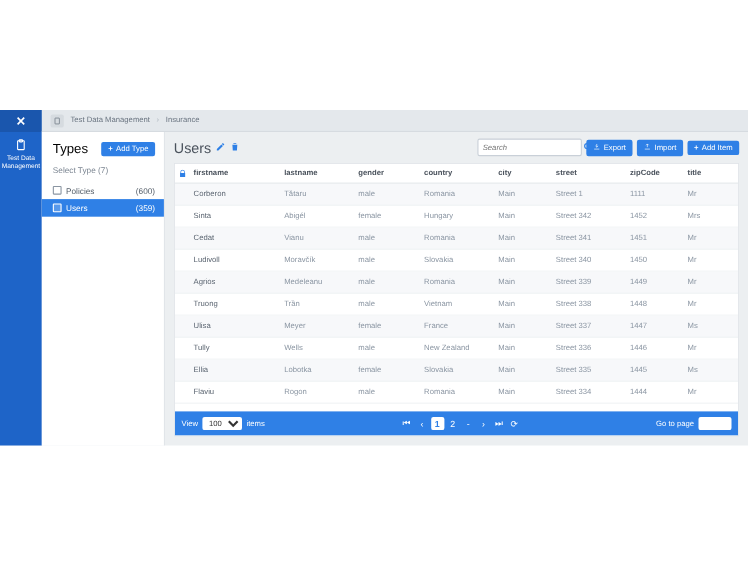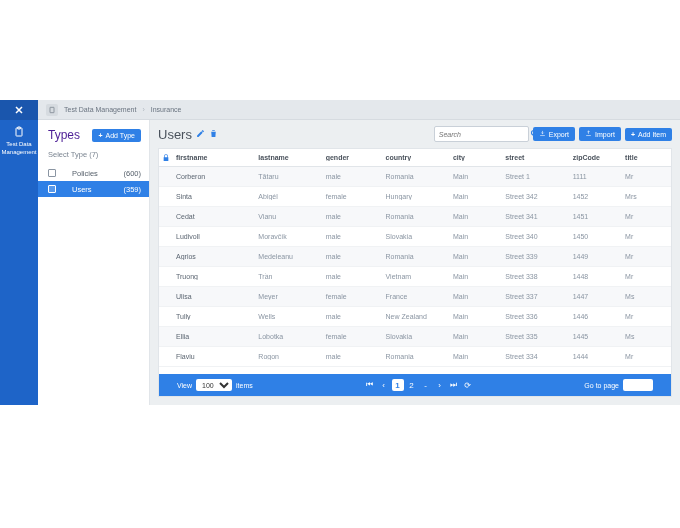--- a/index.html
+++ b/index.html
@@ -54,37 +54,37 @@
   }
   
   .sidebar {
     width: 112px; background: #fff; display: flex; flex-direction: column;
     border-right: 1px solid #e1e5e9;
   }
   .sb-head {
     display: flex; align-items: center; justify-content: space-between;
     padding: 8px 8px 4px 10px;
   }
-  .sb-title { font-size: 12px; color: #4c1d95; }
+  .sb-title { font-size: 12px; color: #000000; }
   .btn {
     background: #2f80e6; color: #fff; border: none; border-radius: 2px;
     padding: 3px 6px; font-size: 7px; cursor: pointer;
     display: inline-flex; align-items: center; gap: 3px;
   }
   .btn .plus { font-weight: bold; }
   .sb-sub {
     padding: 4px 10px 6px 10px; font-size: 7.5px; color: #7b8591;
   }
   .sb-list { flex: 1; }
   .sb-item {
     display: flex; align-items: center; justify-content: space-between;
     height: 16px; padding: 0 8px 0 10px; font-size: 7.5px; cursor: pointer;
     color: #56606b;
   }
-  .sb-item .l { display: flex; gap: 16px; align-items: center; }
+  .sb-item .l { display: flex; gap: 4px; align-items: center; }
   .sb-item .ico {
     width: 8px; height: 8px; border: 1px solid #8a95a2; border-radius: 1px;
     display: inline-block;
   }
   .sb-item.active { background: #2f80e6; color: #fff; }
   .sb-item.active .ico { border-color: #fff; background: rgba(255,255,255,0.2); }
   
   .panel {
     flex: 1; display: flex; flex-direction: column; padding: 6px 8px 8px 8px;
     min-width: 0;
@@ -129,21 +129,21 @@
   }
   .trow:nth-child(odd) { background: #f7f8fa; }
   .trow .cell { padding: 0 3px; white-space: nowrap; overflow: hidden; text-overflow: ellipsis; }
   .trow .cell.fn { color: #5a6470; }
   .tbody::-webkit-scrollbar { width: 6px; }
   .tbody::-webkit-scrollbar-thumb { background: #2f80e6; border-radius: 3px; }
   
   .pager {
     height: 22px; background: #2f80e6; color: #fff;
     display: flex; align-items: center; justify-content: space-between;
-    padding: 0 18px; font-size: 7px;
+    padding: 0 6px; font-size: 7px;
   }
   .pager-left { display: flex; align-items: center; gap: 4px; }
   .page-size-sel {
     height: 12px; background: #fff; color: #333; font-size: 7px; border: none;
     border-radius: 2px; padding: 0 2px;
   }
   .pager-mid { display: flex; align-items: center; gap: 2px; }
   .pbtn {
     width: 12px; height: 12px; display:flex;align-items:center;justify-content:center;
     cursor:pointer; font-size:8px; border-radius:2px;

